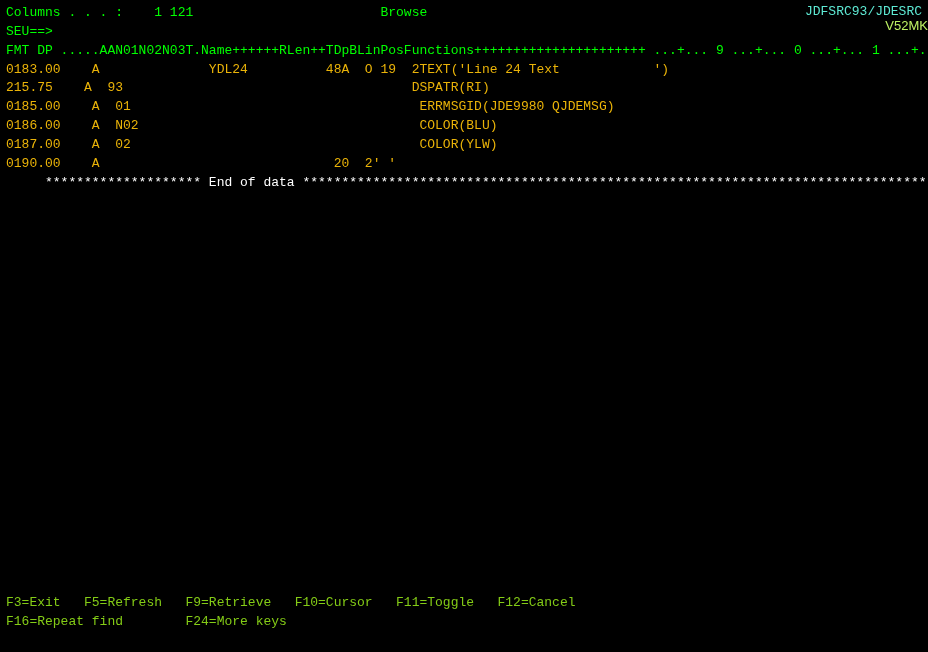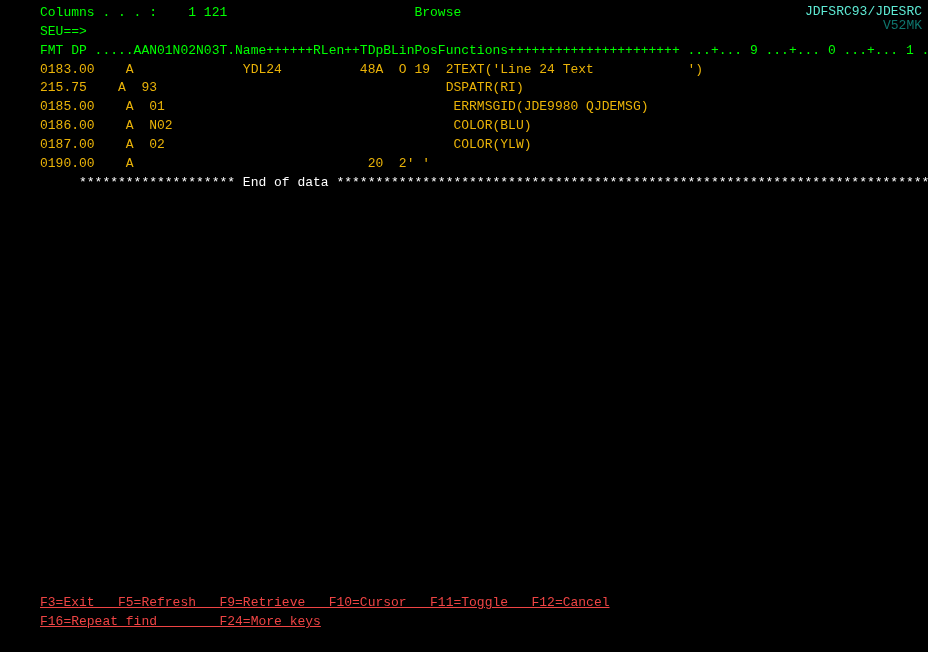--- a/index.html
+++ b/index.html
@@ -20,58 +20,56 @@
       width: 928px;
       height: 652px;
       background-color: #000000;
       padding: 4px 6px;
       position: relative;
     }
     .line {
       white-space: pre;
       line-height: 1.45;
       color: #00ff00;
-      margin-left: 34px;
     }
     .line.header-row {
       color: #00ff00;
     }
     .line.fmt-row {
       color: #00ff00;
     }
     .line.data-row {
       color: #eab308;
     }
     .line.end-row {
       color: #ffffff;
     }
     .footer {
       position: absolute;
       bottom: 20px;
       left: 6px;
     }
     .footer .line {
-      color: #ef4444;
-      text-decoration: underline;
+      color: #84cc16;
     }
     .top-right {
       position: absolute;
       top: 4px;
       right: 6px;
       color: #5eead4;
       font-family: 'Courier New', Courier, monospace;
       font-size: 13px;
       white-space: pre;
     }
     .top-right-v {
       position: absolute;
       top: 18px;
-      right: 6px;
-      color: #0f766e;
-      font-family: Liberation Mono, monospace;
+      right: 0;
+      color: #bef264;
+      font-family: Liberation Sans, sans-serif;
       font-size: 13px;
       white-space: pre;
     }
   </style>
 </head>
 <body>
 
 <div class="screen">
 
   <div class="top-right">JDFSRC93/JDESRC</div>

